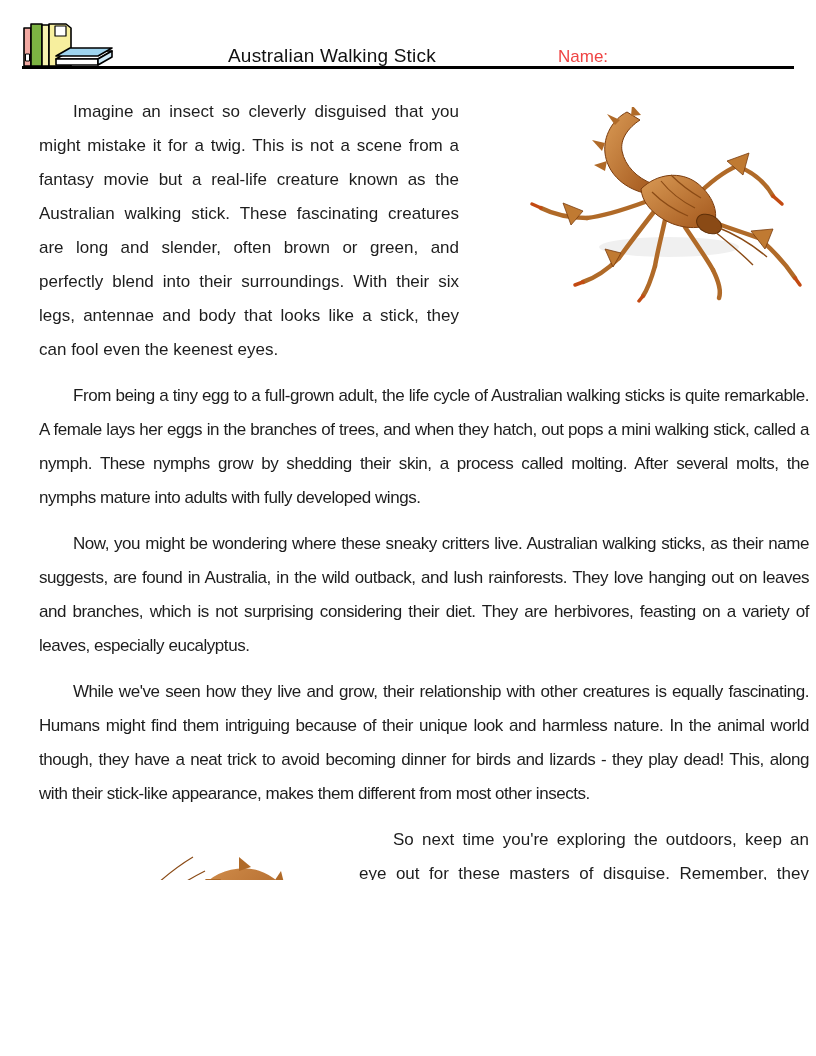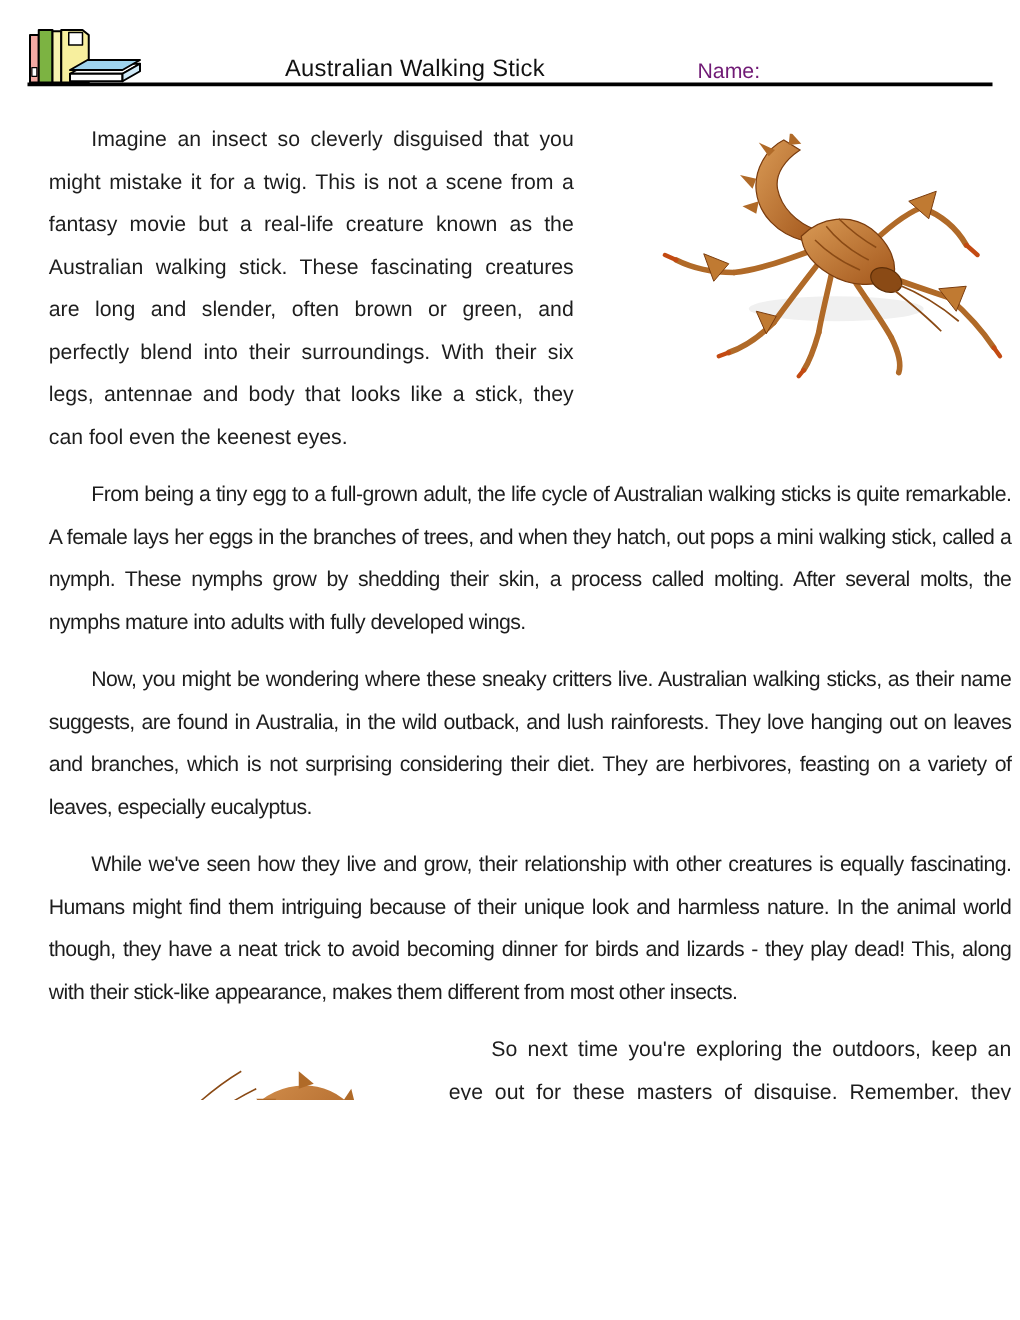--- a/index.html
+++ b/index.html
@@ -2,21 +2,21 @@
 <html><head>
 <meta charset="utf-8">
 <style>
   html,body{margin:0;padding:0;background:#ffffff;}
   .page{position:relative;width:816px;height:880px;background:#ffffff;overflow:hidden;
         font-family:"Liberation Sans","DejaVu Sans",sans-serif;color:#1d1d1d;}
 
   
   .books-icon{position:absolute;left:22px;top:12px;width:94px;height:57px;}
   .page-title{position:absolute;left:228px;top:45px;font-size:19px;letter-spacing:.2px;color:#111;}
-  .name-label{position:absolute;left:558px;top:47px;font-size:17px;color:#701a75;}
+  .name-label{position:absolute;left:558px;top:47px;font-size:17px;color:#ef4444;}
   .header-line{position:absolute;left:22px;top:66px;width:772px;height:3px;background:#000;}
 
   
   .content{position:absolute;left:39px;top:95px;width:770px;font-size:17px;line-height:34px;
            text-align:justify;}
   .content p{margin:0 0 12px 0;text-indent:34px;}
   .content p.tight{letter-spacing:-0.45px;}
   .img-float-right{float:right;width:336px;height:238px;margin:0 0 4px 14px;position:relative;}
   .img-float-right svg{position:absolute;right:0;top:12px;}
   .bottom-section{overflow:visible;}

